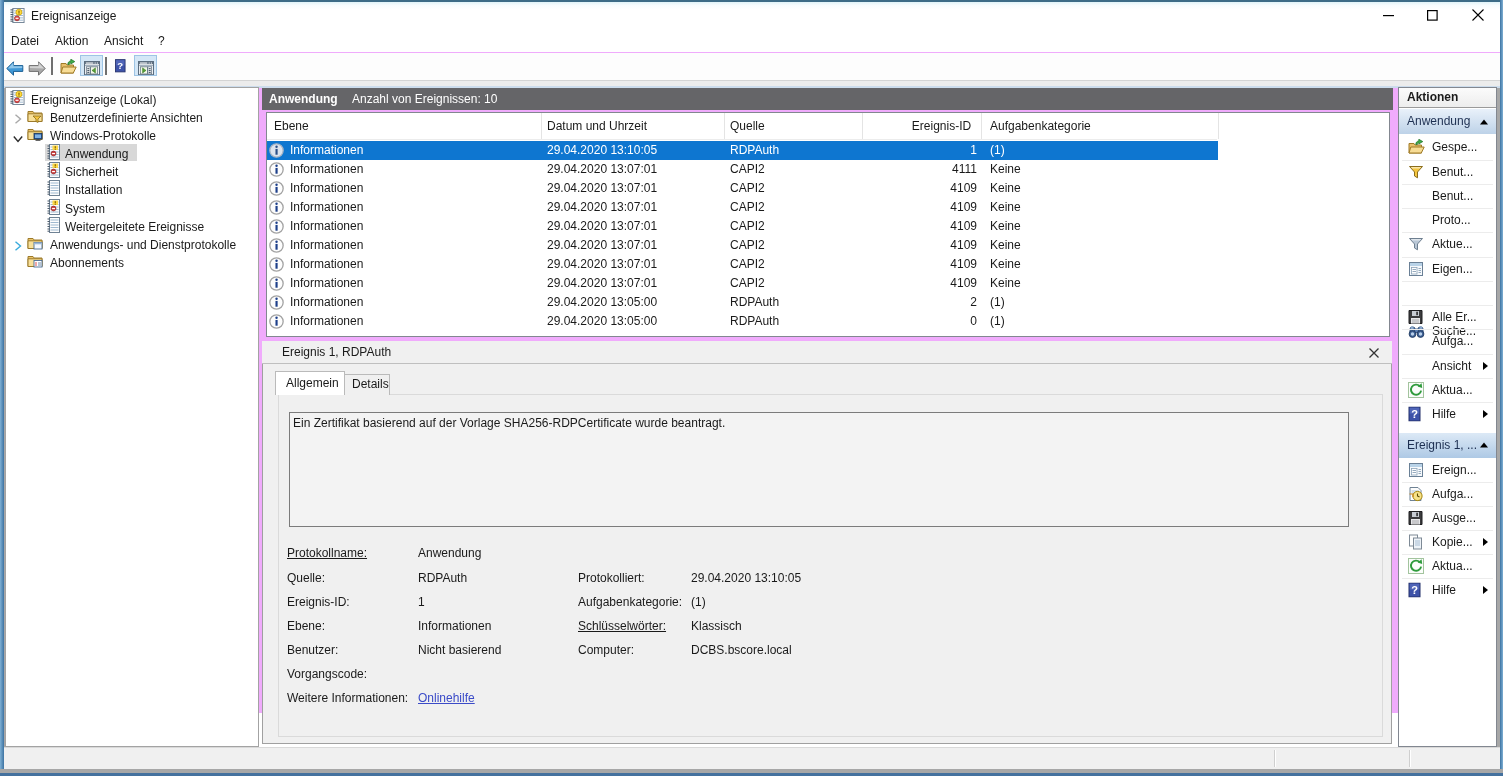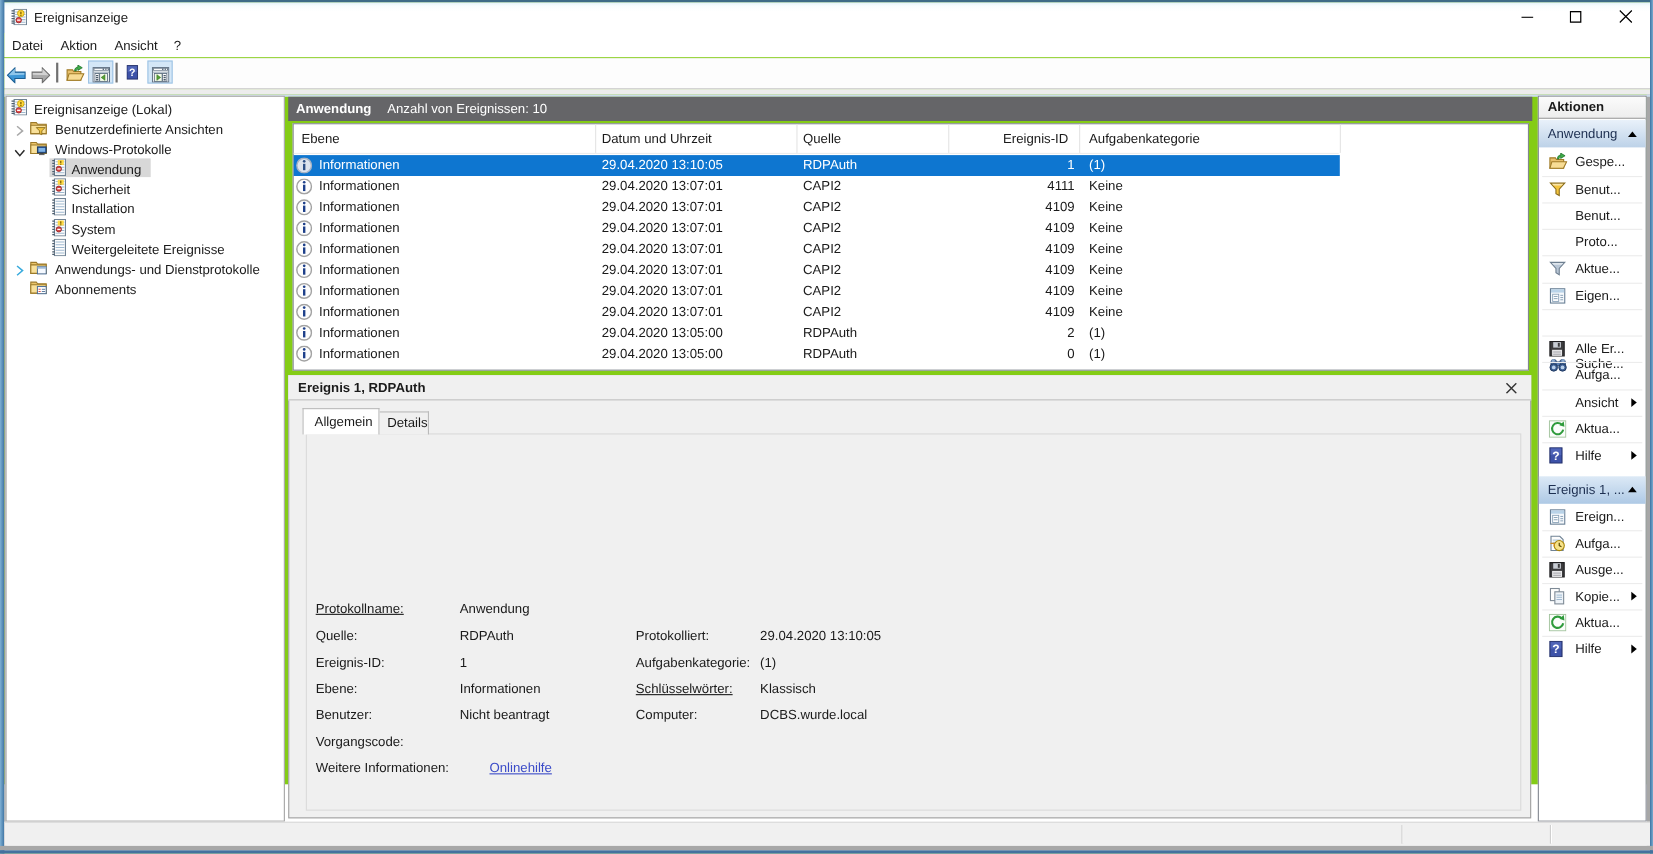--- a/index.html
+++ b/index.html
@@ -1,18 +1,18 @@
 <!DOCTYPE html>
 <html><head>
 <meta charset="utf-8">
 <style>
   html,body{margin:0;padding:0;}
   body{width:1503px;height:776px;overflow:hidden;font-family:"Liberation Sans",sans-serif;font-size:12px;color:#1a1a1a;}
   .ab{position:absolute;}
-  #win{position:relative;width:1503px;height:713px;background:#84cc16;}
+  #win{position:relative;width:1503px;height:713px;background:#f0abfc;}
   
   #b-top{left:0;top:0;width:1503px;height:1.5px;background:#3c6b87;}
   #b-left{left:0;top:0;width:3.5px;height:776px;background:linear-gradient(90deg,#7fb0d4,#3d73a2);}
   #b-left2{left:3.5px;top:82px;width:2.5px;height:688px;background:#a7a7a7;}
   #b-right{right:0;top:0;width:3.5px;height:776px;background:linear-gradient(90deg,#3d73a2,#7fb0d4);}
   #b-right2{right:3.5px;top:82px;width:2.5px;height:688px;background:#a7a7a7;}
   #b-botgray{left:0;top:769px;width:1503px;height:3.5px;background:#a7a7a7;}
   #b-botblue{left:0;top:772.5px;width:1503px;height:3.5px;background:#44719e;}
   
   #titlebar{left:1.5px;top:1.5px;width:1500px;height:28.5px;background:linear-gradient(180deg,#e0f3f9 0%,#f7fcfe 12%,#ffffff 30%);}
@@ -517,53 +517,56 @@
 <circle cx="8.05" cy="3.9" r="1.3" fill="#1d3f8a"></circle>
 </svg></span>
 <span class="cell c-lvl">Informationen</span>
 <span class="cell c-date">29.04.2020 13:05:00</span>
 <span class="cell c-src">RDPAuth</span>
 <span class="cell c-id">0</span>
 <span class="cell c-cat">(1)</span>
 </div>
 
   <div class="ab" id="evband">
-      <span style="position:absolute;left:9px;top:4px;font-weight:bold;">Ereignis 1, RDPAuth</span>
+      <span style="position:absolute;left:20px;top:4px;">Ereignis 1, RDPAuth</span>
     </div>
   <svg class="ab" style="left:1369px;top:348px;" width="10" height="10">
       <path d="M0.5,0.5 L9.5,9.5 M9.5,0.5 L0.5,9.5" stroke="#333" stroke-width="1.3"></path>
     </svg>
   <div class="ab tab" id="tab1">
       <span style="position:absolute;left:10px;top:4px;">Allgemein</span>
     </div>
   <div class="ab tab" id="tab2">
       <span style="position:absolute;left:7px;top:2px;">Details</span>
     </div>
   <div class="ab" id="tabframe"></div>
+  <div class="ab" id="descbox">
+      <span style="position:absolute;left:3px;top:3px;">Ein Zertifikat basierend auf der Vorlage SHA256-RDPCertificate wurde beantragt.</span>
+    </div>
   <div class="ab frow" style="left:287px;top:545px;text-decoration:underline;">Protokollname:</div>
 <div class="ab frow" style="left:418px;top:545px;">Anwendung</div>
 <div class="ab frow" style="left:287px;top:569.5px;">Quelle:</div>
 <div class="ab frow" style="left:418px;top:569.5px;">RDPAuth</div>
 <div class="ab frow" style="left:578px;top:569.5px;">Protokolliert:</div>
 <div class="ab frow" style="left:691px;top:569.5px;">29.04.2020 13:10:05</div>
 <div class="ab frow" style="left:287px;top:594px;">Ereignis-ID:</div>
 <div class="ab frow" style="left:418px;top:594px;">1</div>
 <div class="ab frow" style="left:578px;top:594px;">Aufgabenkategorie:</div>
 <div class="ab frow" style="left:691px;top:594px;">(1)</div>
 <div class="ab frow" style="left:287px;top:618px;">Ebene:</div>
 <div class="ab frow" style="left:418px;top:618px;">Informationen</div>
 <div class="ab frow" style="left:578px;top:618px;text-decoration:underline;">Schlüsselwörter:</div>
 <div class="ab frow" style="left:691px;top:618px;">Klassisch</div>
 <div class="ab frow" style="left:287px;top:642px;">Benutzer:</div>
-<div class="ab frow" style="left:418px;top:642px;">Nicht beantragt</div>
+<div class="ab frow" style="left:418px;top:642px;">Nicht basierend</div>
 <div class="ab frow" style="left:578px;top:642px;">Computer:</div>
-<div class="ab frow" style="left:691px;top:642px;">DCBS.wurde.local</div>
+<div class="ab frow" style="left:691px;top:642px;">DCBS.bscore.local</div>
 <div class="ab frow" style="left:287px;top:666px;">Vorgangscode:</div>
 <div class="ab frow" style="left:287px;top:690px;">Weitere Informationen:</div>
-<div class="ab frow" style="left:418px;top:690px;margin-left:27px;"><a style="color:#3b4bc8;text-decoration:underline;">Onlinehilfe</a></div>
+<div class="ab frow" style="left:418px;top:690px;"><a style="color:#3b4bc8;text-decoration:underline;">Onlinehilfe</a></div>
 
   <div class="ab" id="acttitle">Aktionen</div>
   <div class="ab agroup" style="top:109px;">Anwendung<span class="gup"></span></div>
   <div class="ab aitem" style="top:135.4px;">
       <svg width="17" height="16" viewBox="0 0 17 16">
 <path d="M1,4.5 L6,4.5 L7,6 L13.5,6 L13.5,14 L1,14 Z" fill="#e8c06c" stroke="#a07b27" stroke-width="1"></path>
 <path d="M2.8,8 L16.2,8 L13.3,14 L1,14 Z" fill="#f7dc95" stroke="#a07b27" stroke-width="1"></path>
 <path d="M7.8,5.5 C7.8,3.2 9,2.2 10.8,2 L10.8,0.2 L14.8,2.6 L10.8,5 L10.8,3.6 C9.7,3.7 9.3,4.3 9.3,5.5 Z" fill="#3fae49" stroke="#1e7028" stroke-width="0.7"></path>
 </svg>
       <span class="txt">Gespe...</span>

